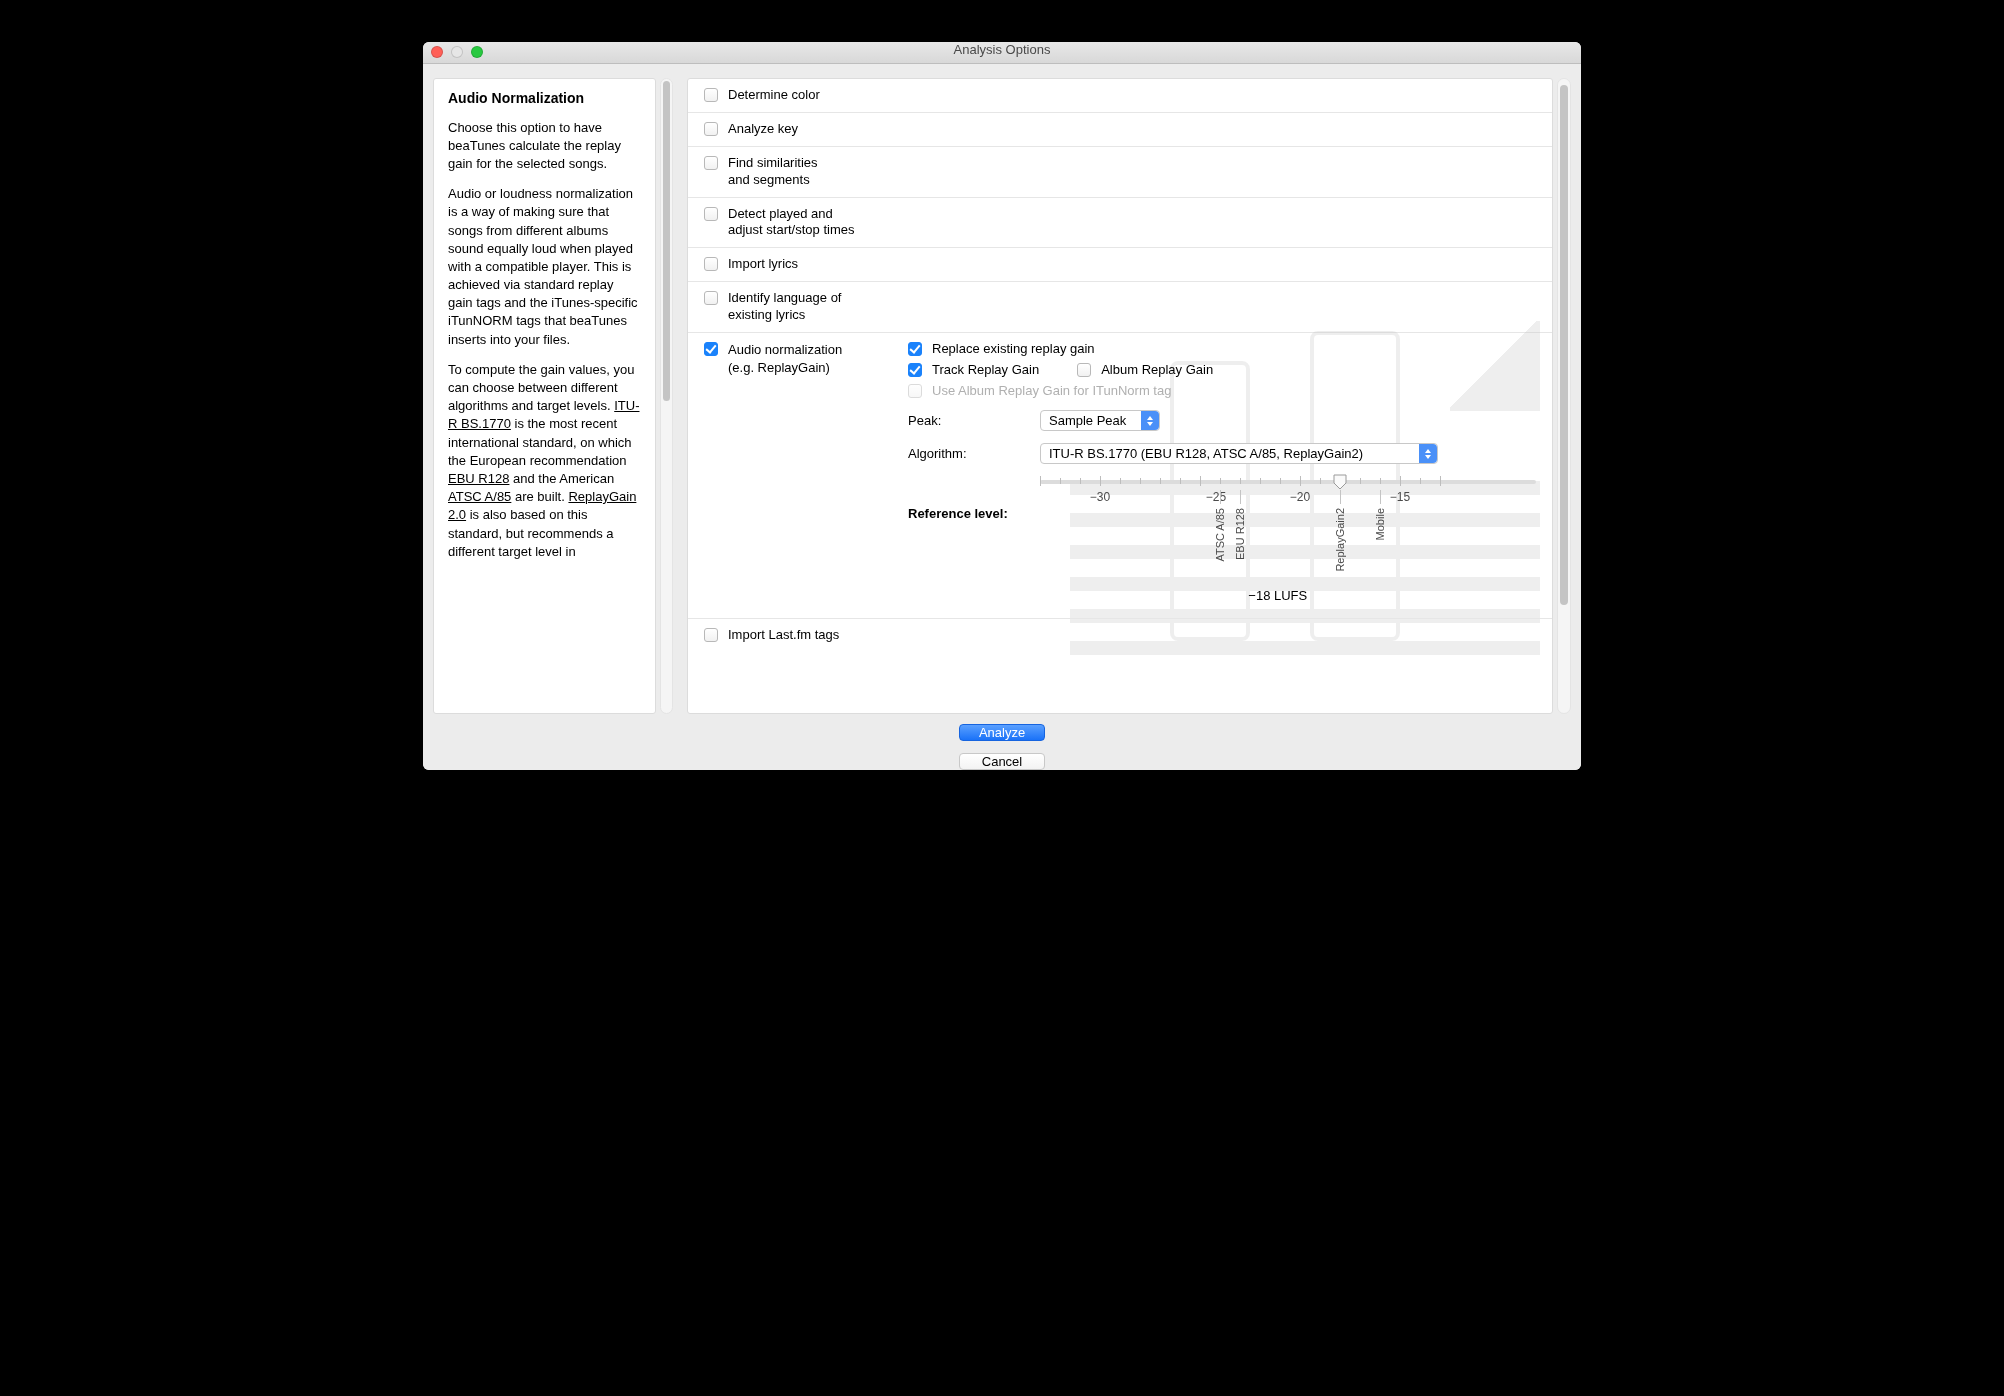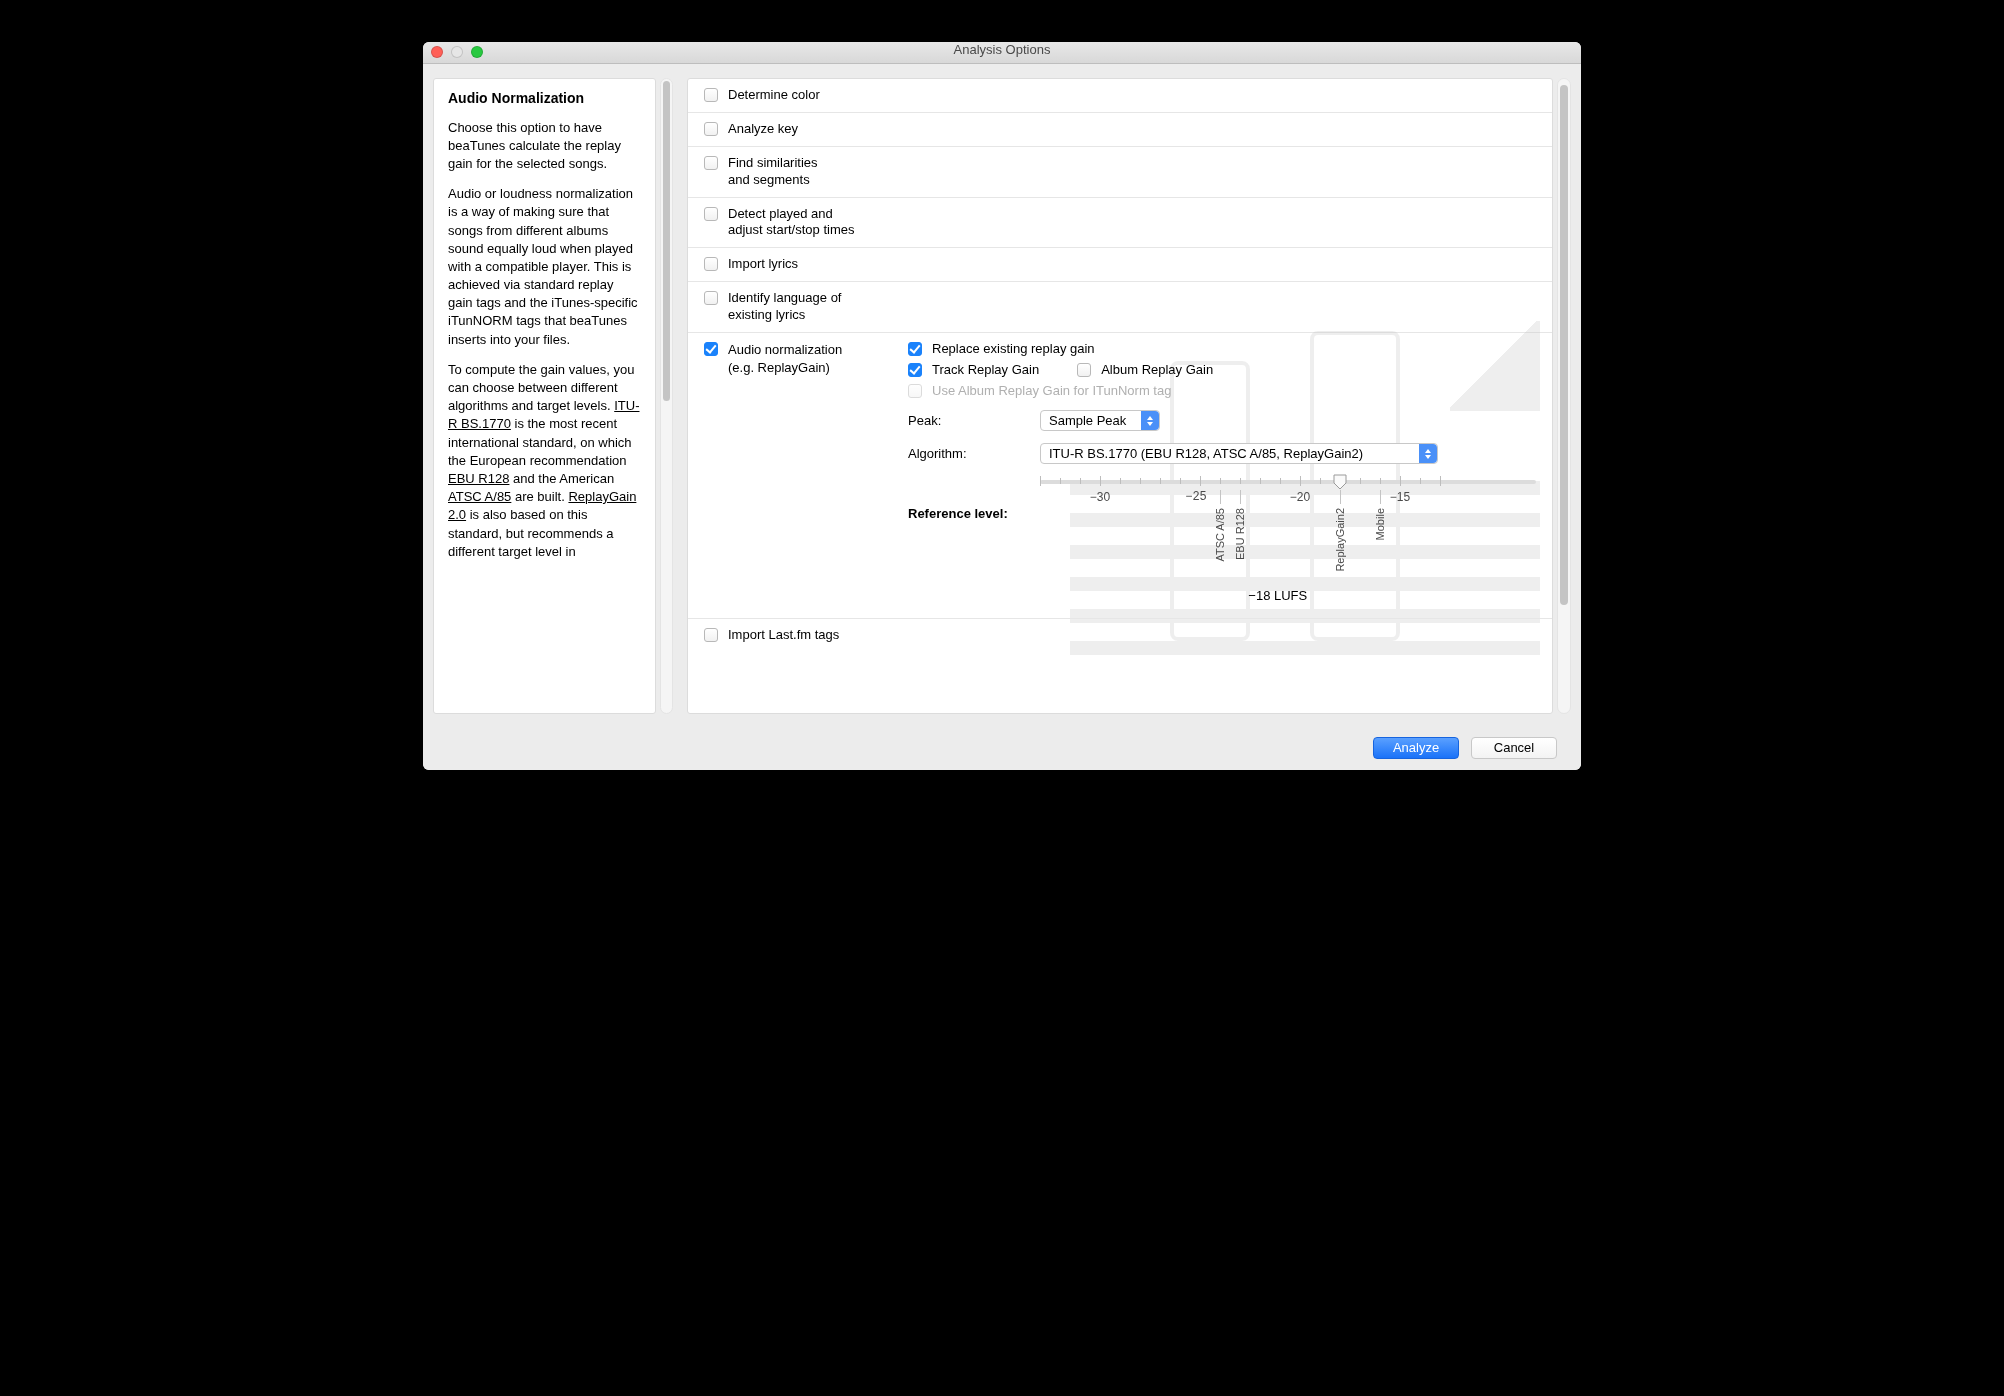--- a/index.html
+++ b/index.html
@@ -219,22 +219,23 @@
     position: absolute; border: 4px solid #bfbfbf; border-radius: 8px;
   }
   .art .b1 { left: 100px; top: 40px; width: 80px; height: 280px; }
   .art .b2 { left: 240px; top: 10px; width: 90px; height: 310px; }
 
   
   .footer {
     height: 46px;
     border-top: 1px solid #dcdcdc00;
     display: flex; justify-content: flex-end; align-items: center;
-    gap: 12px; padding: 0 24px;
+    gap: 12px; padding: 0 0;
     background: #ececec;
+    flex-direction: column;
   }
   .btn {
     min-width: 86px; height: 22px; border-radius: 4px; font-size: 13px;
     display: flex; align-items: center; justify-content: center;
     border: 1px solid #c8c8c8; background: linear-gradient(#ffffff,#f3f3f3);
   }
   .btn.primary {
     background: linear-gradient(#5aa0ff,#1a72f8);
     border-color: #1664df; color: #fff;
   }
@@ -366,21 +367,21 @@
                     <div class="tick minor" style="left: 300px;"></div>
                     <div class="tick minor" style="left: 320px;"></div>
                     <div class="tick minor" style="left: 340px;"></div>
                     <div class="tick" style="left: 360px;"></div>
                     <div class="tick minor" style="left: 380px;"></div>
                     <div class="tick" style="left: 0px;"></div>
                     <div class="tick" style="left: 400px;"></div>
                   </div>
                 <div class="readout">−18 LUFS</div>
               <div class="tick-num" style="left: 60px;">−30</div>
-                  <div class="tick-num" style="left: 156px; font-family: Liberation Mono, monospace;">−25</div>
+                  <div class="tick-num" style="left: 176px;">−25</div>
                   <div class="tick-num" style="left: 260px;">−20</div>
                   <div class="tick-num" style="left: 360px;">−15</div>
                   <div class="marker-line" style="left: 180px;"></div>
                   <div class="marker" style="left: 180px;">ATSC A/85</div>
                   <div class="marker-line" style="left: 200px;"></div>
                   <div class="marker" style="left: 200px;">EBU R128</div>
                   <div class="marker-line" style="left: 300px;"></div>
                   <div class="marker" style="left: 300px;">ReplayGain2</div>
                   <div class="marker-line" style="left: 340px;"></div>
                   <div class="marker" style="left: 340px;">Mobile</div>

